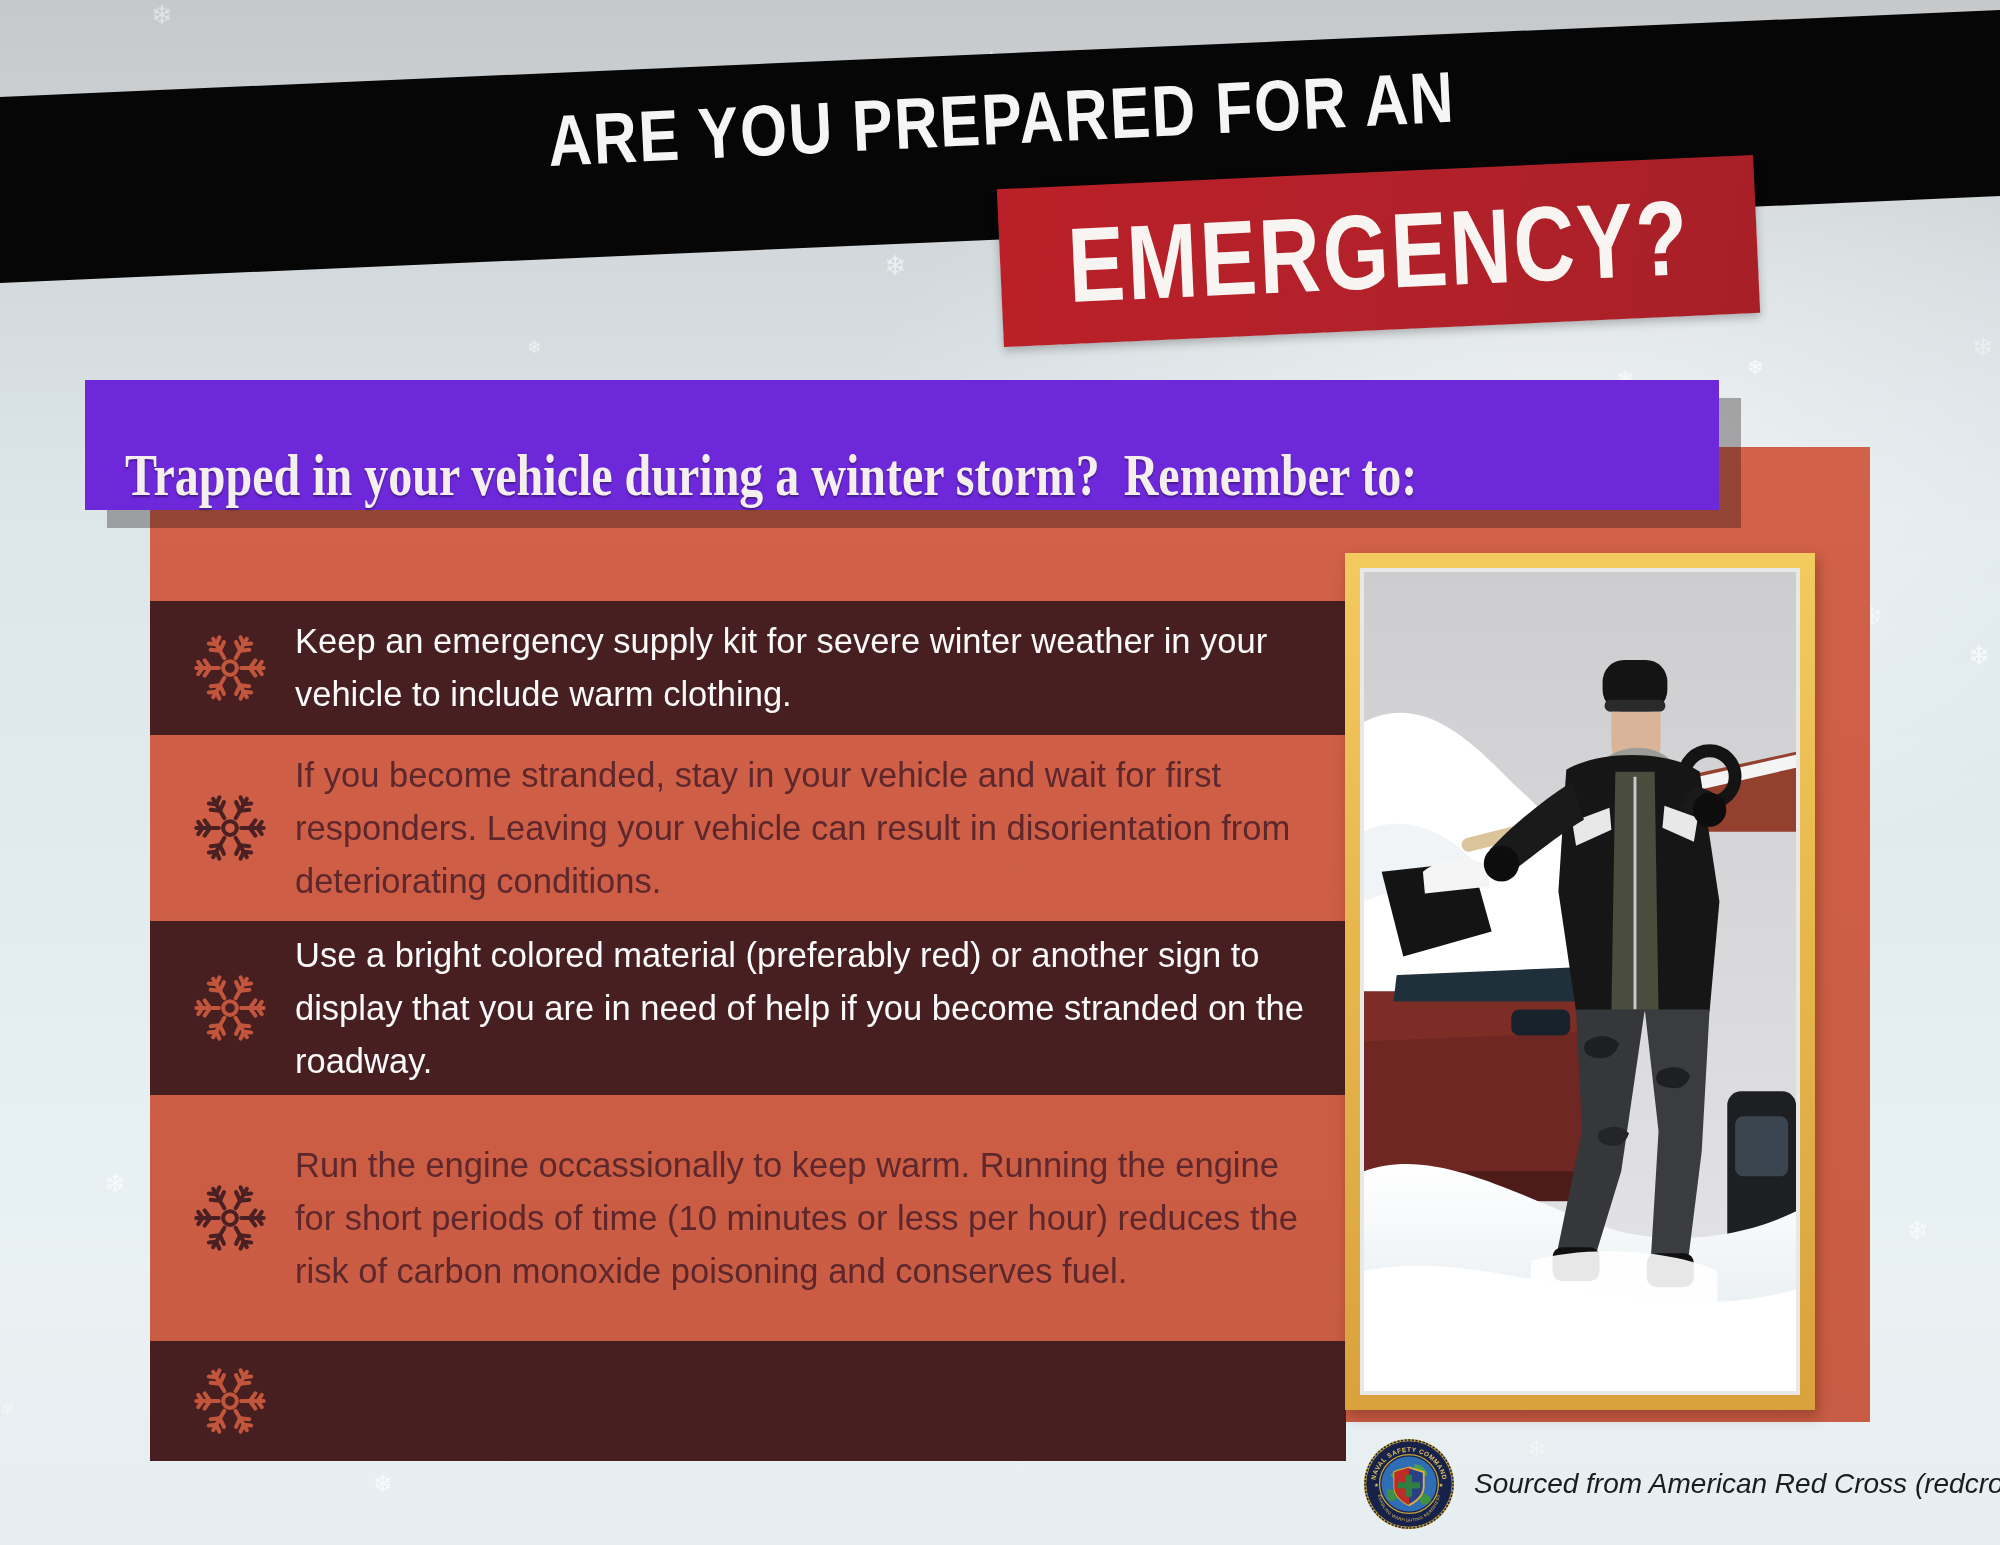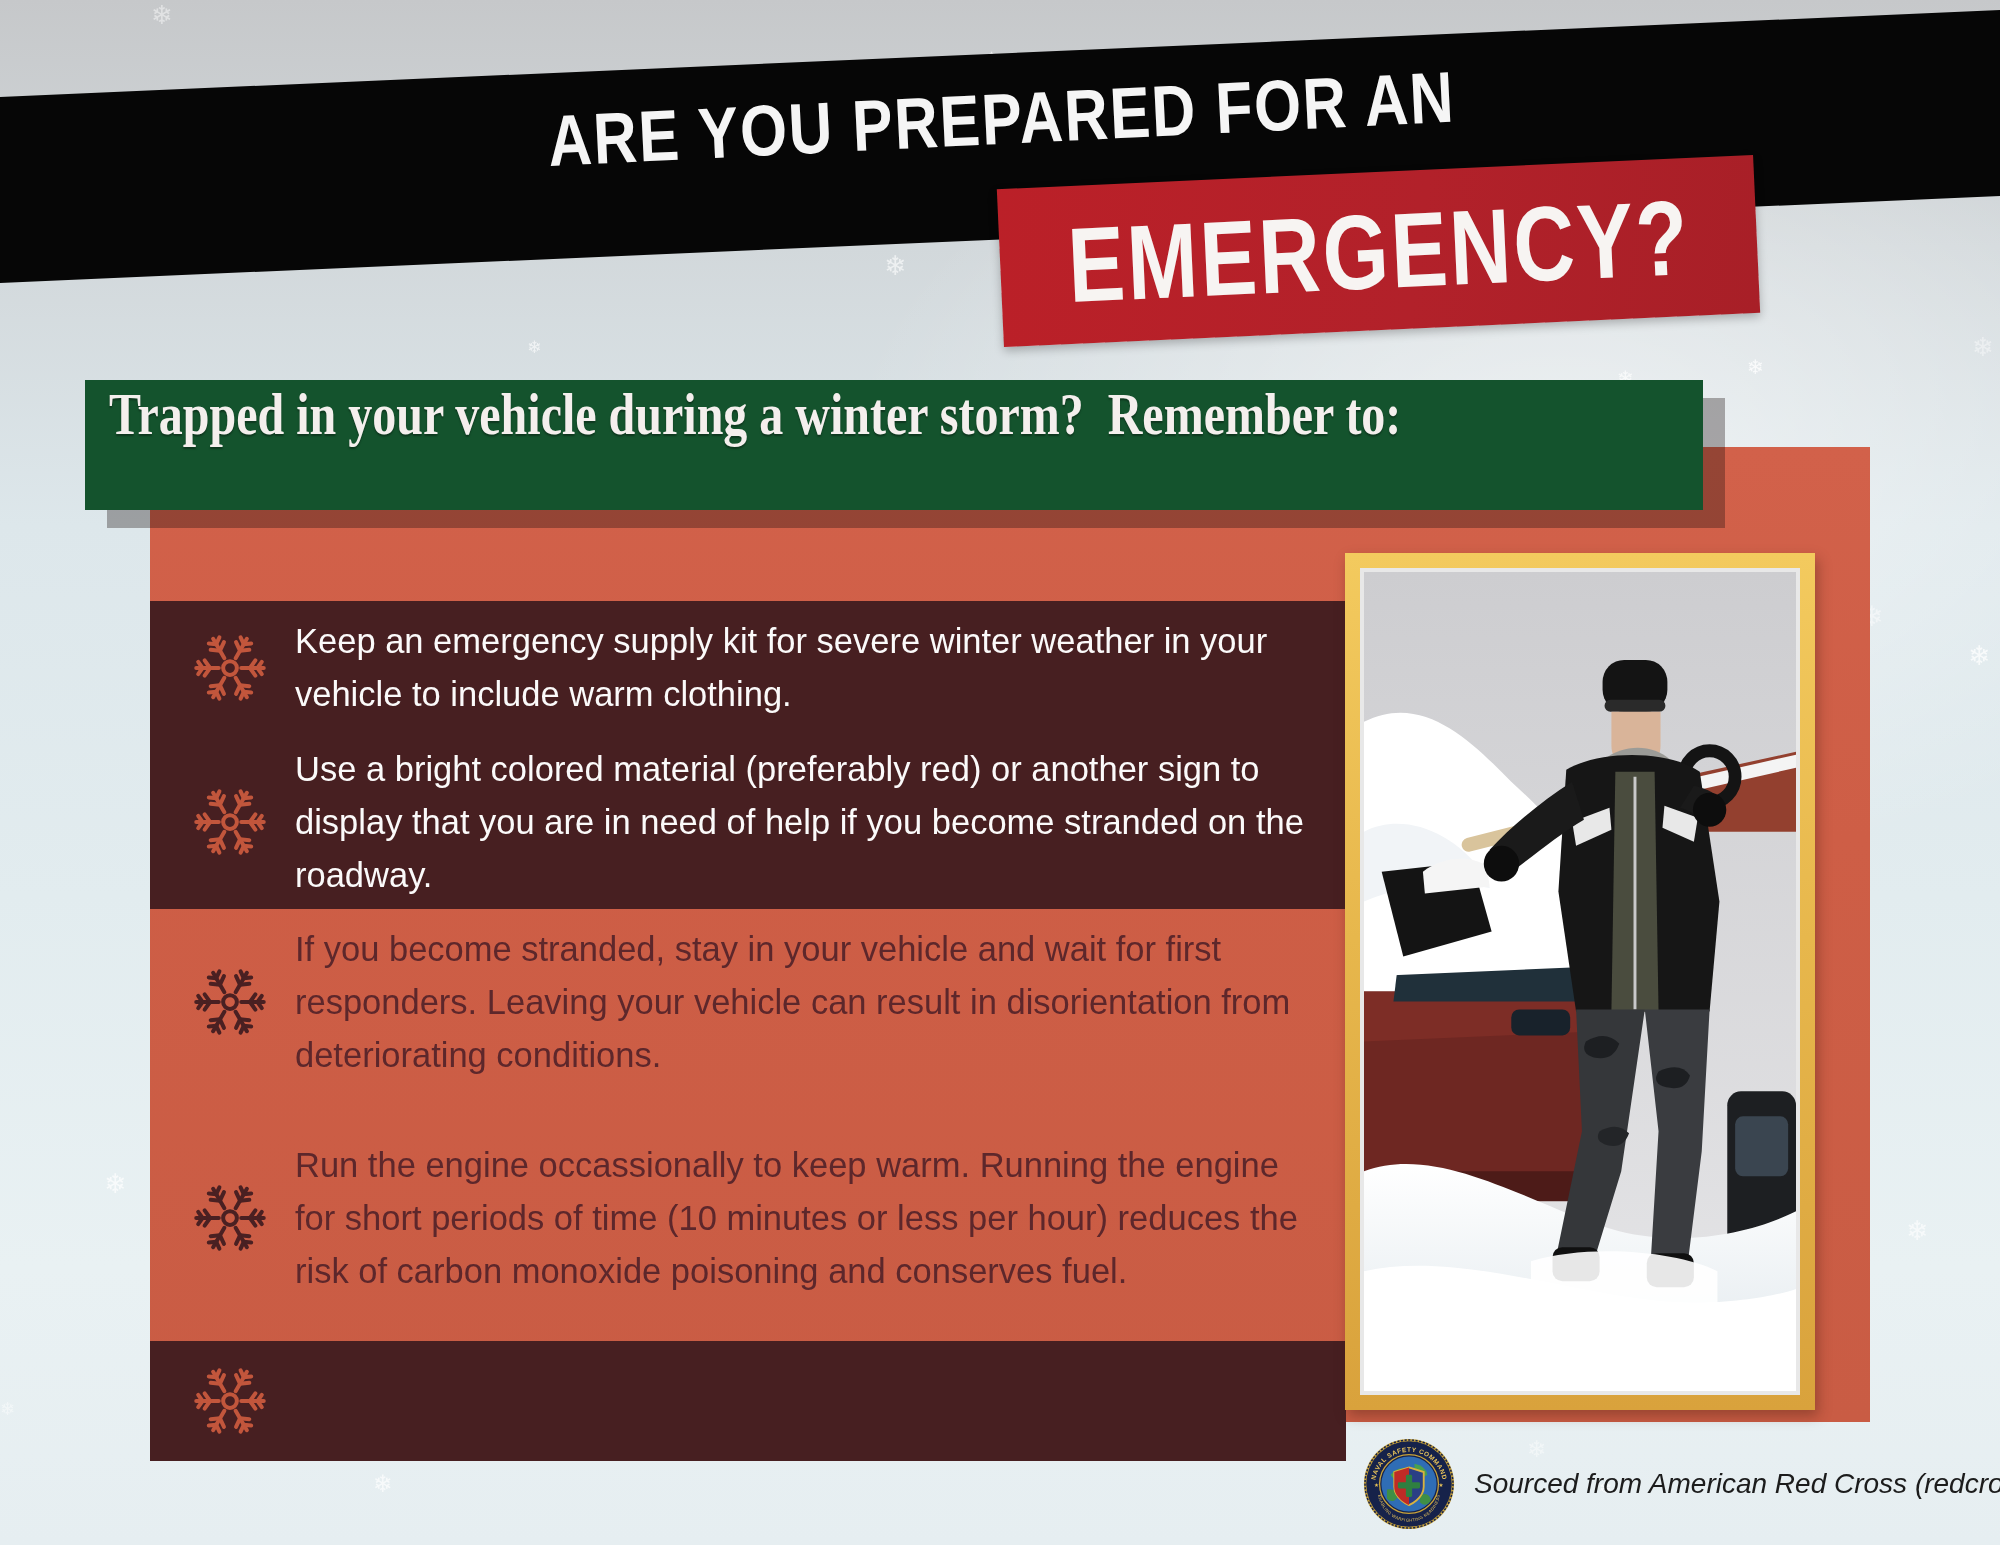--- a/index.html
+++ b/index.html
@@ -29,23 +29,23 @@
     transform:rotate(-2.6deg);display:flex;align-items:center;justify-content:center;
     box-shadow:0 4px 10px rgba(0,0,0,.25);
   }
   .red-box span{
     color:#f7f4f2;font-weight:700;font-size:106px;letter-spacing:3px;white-space:nowrap;
     display:inline-block;transform:scaleX(.80);
   }
 
   
   .header-bar{
-    z-index:6;left:85px;top:380px;width:1618px;height:130px;background:#14532d;
+    z-index:6;left:85px;top:380px;width:1618px;height:130px;background:#6d28d9;
     box-shadow:22px 18px 0 rgba(25,12,12,.33);
-    display:flex;align-items:flex-start;
+    display:flex;align-items:flex-end;padding-left:16px;
   }
   .header-bar .txt{
     font-family:"Liberation Serif",serif;font-weight:700;color:#f4efed;
     font-size:60px;white-space:nowrap;padding-left:30px;
     display:inline-block;transform:scaleX(.80);transform-origin:left center;
     text-shadow:0 2px 2px rgba(0,0,0,.35);
   }
 
   
   .panel{
@@ -202,20 +202,60 @@
               <line x1="36.5" y1="24.205771365940052" x2="45.5" y2="8.61731409782016"></line>
               <line x1="40" y1="18.143593539448982" x2="36.829894632411616" y2="11.346503576943903"></line>
               <line x1="40" y1="18.143593539448982" x2="47.47150526313181" y2="17.49044033920139"></line>
               <line x1="43" y1="12.94744111674235" x2="40.463915705929296" y2="7.509769146738286"></line>
               <line x1="43" y1="12.94744111674235" x2="48.97720421050545" y2="12.424918556544275"></line>
             </g>
           </svg>
         </div>
     <div class="tip-text">Keep an emergency supply kit for severe winter weather in your vehicle to include warm clothing.</div>
       </div>
+      <div class="tip-row light" style="height: 186px;">
+        <div class="tip-icon">
+          <svg viewBox="0 0 64 64">
+            <g stroke="currentColor" stroke-width="3.2" fill="none" stroke-linecap="round">
+              <circle cx="32" cy="32" r="5.5"></circle>
+              <line x1="41" y1="32" x2="59" y2="32"></line>
+              <line x1="48" y1="32" x2="52.301399895543426" y2="25.85606323774251"></line>
+              <line x1="48" y1="32" x2="52.301399895543426" y2="38.14393676225749"></line>
+              <line x1="54" y1="32" x2="57.441119916434744" y2="27.08485059019401"></line>
+              <line x1="54" y1="32" x2="57.441119916434744" y2="36.91514940980599"></line>
+              <line x1="36.5" y1="39.79422863405995" x2="45.5" y2="55.382685902179844"></line>
+              <line x1="40" y1="45.856406460551014" x2="47.47150526313181" y2="46.50955966079861"></line>
+              <line x1="40" y1="45.856406460551014" x2="36.829894632411616" y2="52.6534964230561"></line>
+              <line x1="43" y1="51.052558883257646" x2="48.97720421050545" y2="51.57508144345572"></line>
+              <line x1="43" y1="51.052558883257646" x2="40.463915705929296" y2="56.49023085326171"></line>
+              <line x1="27.5" y1="39.79422863405995" x2="18.500000000000007" y2="55.382685902179844"></line>
+              <line x1="24.000000000000004" y1="45.85640646055102" x2="27.17010536758839" y2="52.6534964230561"></line>
+              <line x1="24.000000000000004" y1="45.85640646055102" x2="16.528494736868193" y2="46.509559660798615"></line>
+              <line x1="21.000000000000007" y1="51.05255888325765" x2="23.536084294070715" y2="56.490230853261714"></line>
+              <line x1="21.000000000000007" y1="51.05255888325765" x2="15.022795789494559" y2="51.57508144345573"></line>
+              <line x1="23" y1="32" x2="5" y2="32"></line>
+              <line x1="16" y1="32" x2="11.698600104456576" y2="38.14393676225749"></line>
+              <line x1="16" y1="32" x2="11.698600104456574" y2="25.856063237742514"></line>
+              <line x1="10" y1="32" x2="6.558880083565261" y2="36.91514940980599"></line>
+              <line x1="10" y1="32" x2="6.558880083565259" y2="27.084850590194012"></line>
+              <line x1="27.499999999999996" y1="24.205771365940056" x2="18.499999999999986" y2="8.617314097820163"></line>
+              <line x1="23.999999999999993" y1="18.143593539448986" x2="16.528494736868183" y2="17.490440339201395"></line>
+              <line x1="23.999999999999993" y1="18.143593539448986" x2="27.170105367588373" y2="11.346503576943903"></line>
+              <line x1="20.99999999999999" y1="12.947441116742354" x2="15.022795789494541" y2="12.424918556544283"></line>
+              <line x1="20.99999999999999" y1="12.947441116742354" x2="23.536084294070694" y2="7.5097691467382885"></line>
+              <line x1="36.5" y1="24.205771365940052" x2="45.5" y2="8.61731409782016"></line>
+              <line x1="40" y1="18.143593539448982" x2="36.829894632411616" y2="11.346503576943903"></line>
+              <line x1="40" y1="18.143593539448982" x2="47.47150526313181" y2="17.49044033920139"></line>
+              <line x1="43" y1="12.94744111674235" x2="40.463915705929296" y2="7.509769146738286"></line>
+              <line x1="43" y1="12.94744111674235" x2="48.97720421050545" y2="12.424918556544275"></line>
+            </g>
+          </svg>
+        </div>
+    <div class="tip-text">If you become stranded, stay in your vehicle and wait for first responders. Leaving your vehicle can result in disorientation from deteriorating conditions.</div>
+      </div>
       <div class="tip-row dark" style="height: 174px;">
         <div class="tip-icon">
           <svg viewBox="0 0 64 64">
             <g stroke="currentColor" stroke-width="3.2" fill="none" stroke-linecap="round">
               <circle cx="32" cy="32" r="5.5"></circle>
               <line x1="41" y1="32" x2="59" y2="32"></line>
               <line x1="48" y1="32" x2="52.301399895543426" y2="25.85606323774251"></line>
               <line x1="48" y1="32" x2="52.301399895543426" y2="38.14393676225749"></line>
               <line x1="54" y1="32" x2="57.441119916434744" y2="27.08485059019401"></line>
               <line x1="54" y1="32" x2="57.441119916434744" y2="36.91514940980599"></line>
@@ -241,60 +281,20 @@
               <line x1="20.99999999999999" y1="12.947441116742354" x2="23.536084294070694" y2="7.5097691467382885"></line>
               <line x1="36.5" y1="24.205771365940052" x2="45.5" y2="8.61731409782016"></line>
               <line x1="40" y1="18.143593539448982" x2="36.829894632411616" y2="11.346503576943903"></line>
               <line x1="40" y1="18.143593539448982" x2="47.47150526313181" y2="17.49044033920139"></line>
               <line x1="43" y1="12.94744111674235" x2="40.463915705929296" y2="7.509769146738286"></line>
               <line x1="43" y1="12.94744111674235" x2="48.97720421050545" y2="12.424918556544275"></line>
             </g>
           </svg>
         </div>
     <div class="tip-text">Use a bright colored material (preferably red) or another sign to display that you are in need of help if you become stranded on the roadway.</div>
-      </div>
-      <div class="tip-row light" style="height: 186px;">
-        <div class="tip-icon">
-          <svg viewBox="0 0 64 64">
-            <g stroke="currentColor" stroke-width="3.2" fill="none" stroke-linecap="round">
-              <circle cx="32" cy="32" r="5.5"></circle>
-              <line x1="41" y1="32" x2="59" y2="32"></line>
-              <line x1="48" y1="32" x2="52.301399895543426" y2="25.85606323774251"></line>
-              <line x1="48" y1="32" x2="52.301399895543426" y2="38.14393676225749"></line>
-              <line x1="54" y1="32" x2="57.441119916434744" y2="27.08485059019401"></line>
-              <line x1="54" y1="32" x2="57.441119916434744" y2="36.91514940980599"></line>
-              <line x1="36.5" y1="39.79422863405995" x2="45.5" y2="55.382685902179844"></line>
-              <line x1="40" y1="45.856406460551014" x2="47.47150526313181" y2="46.50955966079861"></line>
-              <line x1="40" y1="45.856406460551014" x2="36.829894632411616" y2="52.6534964230561"></line>
-              <line x1="43" y1="51.052558883257646" x2="48.97720421050545" y2="51.57508144345572"></line>
-              <line x1="43" y1="51.052558883257646" x2="40.463915705929296" y2="56.49023085326171"></line>
-              <line x1="27.5" y1="39.79422863405995" x2="18.500000000000007" y2="55.382685902179844"></line>
-              <line x1="24.000000000000004" y1="45.85640646055102" x2="27.17010536758839" y2="52.6534964230561"></line>
-              <line x1="24.000000000000004" y1="45.85640646055102" x2="16.528494736868193" y2="46.509559660798615"></line>
-              <line x1="21.000000000000007" y1="51.05255888325765" x2="23.536084294070715" y2="56.490230853261714"></line>
-              <line x1="21.000000000000007" y1="51.05255888325765" x2="15.022795789494559" y2="51.57508144345573"></line>
-              <line x1="23" y1="32" x2="5" y2="32"></line>
-              <line x1="16" y1="32" x2="11.698600104456576" y2="38.14393676225749"></line>
-              <line x1="16" y1="32" x2="11.698600104456574" y2="25.856063237742514"></line>
-              <line x1="10" y1="32" x2="6.558880083565261" y2="36.91514940980599"></line>
-              <line x1="10" y1="32" x2="6.558880083565259" y2="27.084850590194012"></line>
-              <line x1="27.499999999999996" y1="24.205771365940056" x2="18.499999999999986" y2="8.617314097820163"></line>
-              <line x1="23.999999999999993" y1="18.143593539448986" x2="16.528494736868183" y2="17.490440339201395"></line>
-              <line x1="23.999999999999993" y1="18.143593539448986" x2="27.170105367588373" y2="11.346503576943903"></line>
-              <line x1="20.99999999999999" y1="12.947441116742354" x2="15.022795789494541" y2="12.424918556544283"></line>
-              <line x1="20.99999999999999" y1="12.947441116742354" x2="23.536084294070694" y2="7.5097691467382885"></line>
-              <line x1="36.5" y1="24.205771365940052" x2="45.5" y2="8.61731409782016"></line>
-              <line x1="40" y1="18.143593539448982" x2="36.829894632411616" y2="11.346503576943903"></line>
-              <line x1="40" y1="18.143593539448982" x2="47.47150526313181" y2="17.49044033920139"></line>
-              <line x1="43" y1="12.94744111674235" x2="40.463915705929296" y2="7.509769146738286"></line>
-              <line x1="43" y1="12.94744111674235" x2="48.97720421050545" y2="12.424918556544275"></line>
-            </g>
-          </svg>
-        </div>
-    <div class="tip-text">If you become stranded, stay in your vehicle and wait for first responders. Leaving your vehicle can result in disorientation from deteriorating conditions.</div>
       </div>
       <div class="tip-row light" style="height: 246px;">
         <div class="tip-icon">
           <svg viewBox="0 0 64 64">
             <g stroke="currentColor" stroke-width="3.2" fill="none" stroke-linecap="round">
               <circle cx="32" cy="32" r="5.5"></circle>
               <line x1="41" y1="32" x2="59" y2="32"></line>
               <line x1="48" y1="32" x2="52.301399895543426" y2="25.85606323774251"></line>
               <line x1="48" y1="32" x2="52.301399895543426" y2="38.14393676225749"></line>
               <line x1="54" y1="32" x2="57.441119916434744" y2="27.08485059019401"></line>

